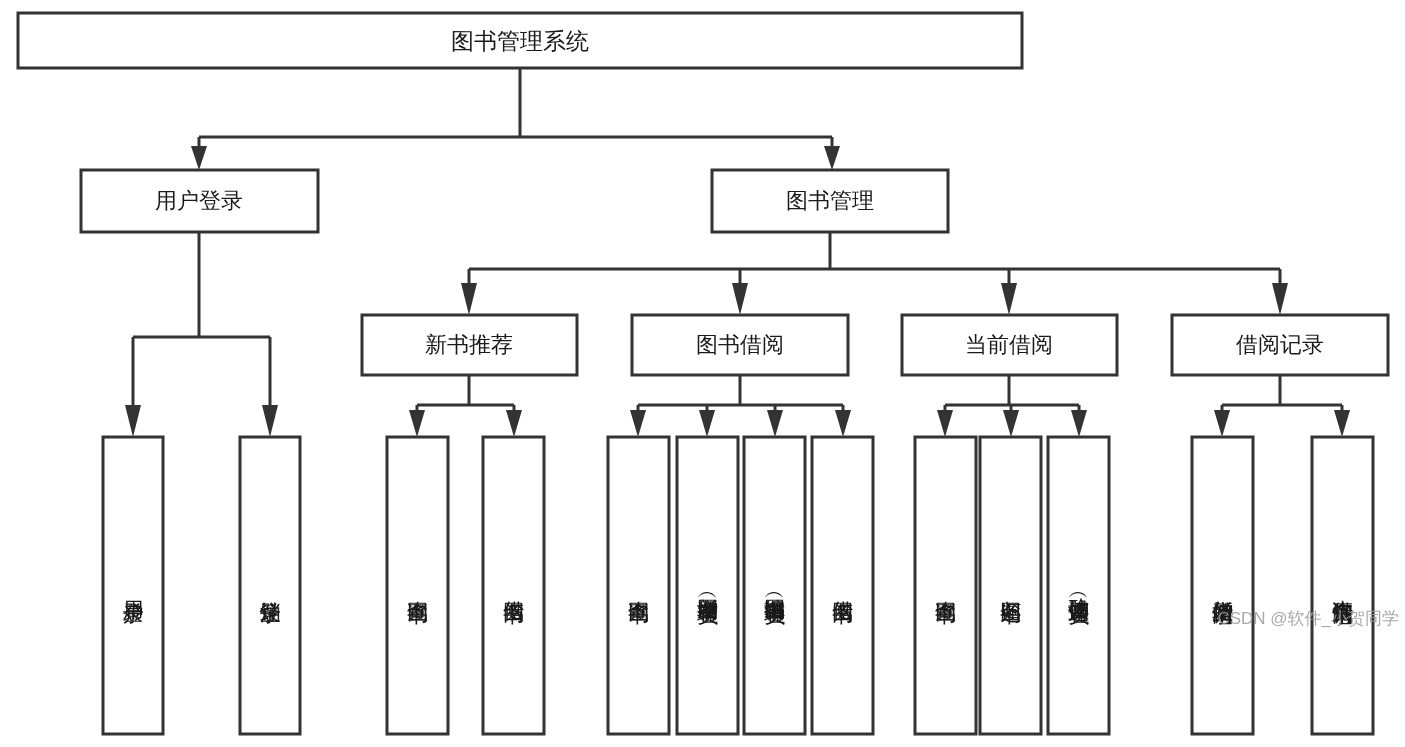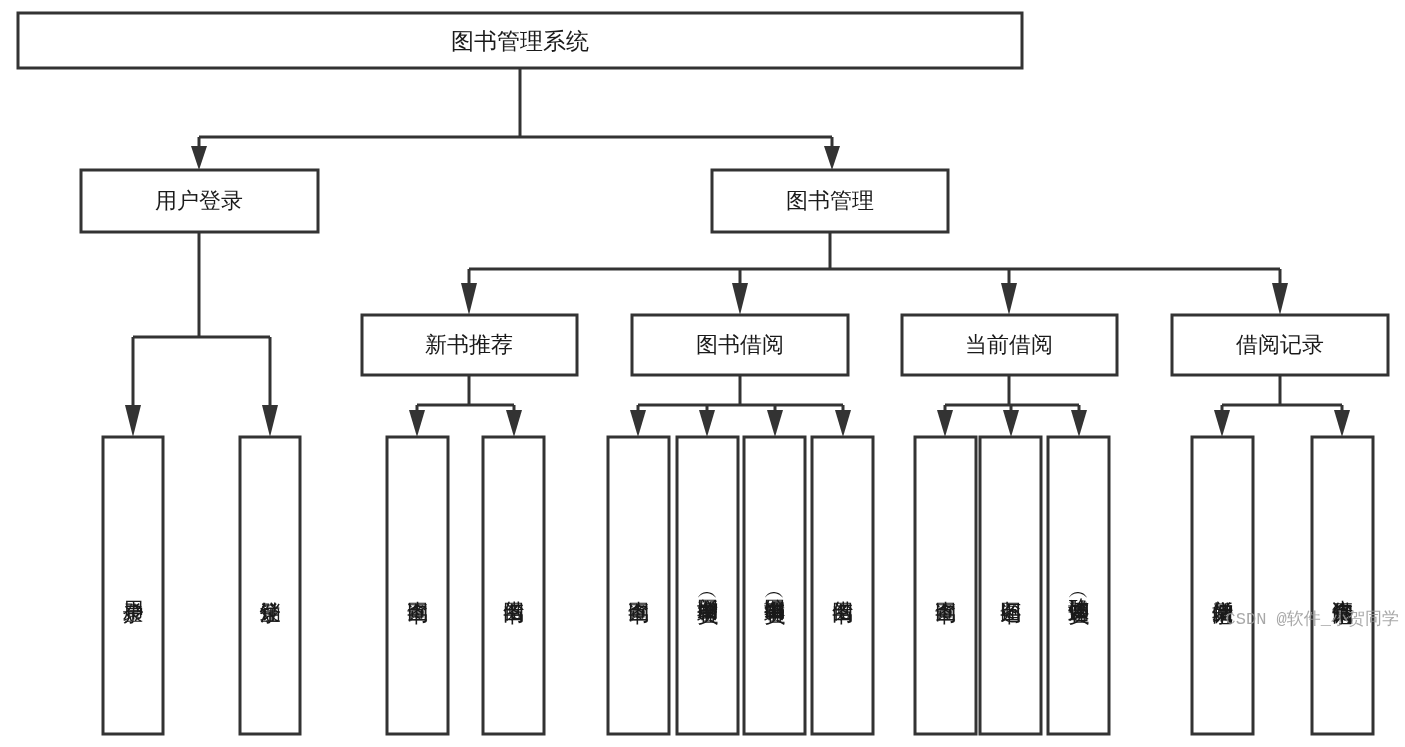--- a/index.html
+++ b/index.html
@@ -69,21 +69,21 @@
     white-space: nowrap;
     display: flex;
     align-items: center;
     justify-content: center;
     pointer-events: none;
   }
   .watermark {
     position: absolute;
     right: 6px;
     bottom: 4px;
-    font-family: Liberation Mono, monospace;
+    font-family: Liberation Sans, sans-serif;
     font-size: 17px;
     color: #9a9a9a;
     opacity: 0.85;
     white-space: nowrap;
     margin-top: 32px;
   }
 </style>
 </head>
 <body>
 

